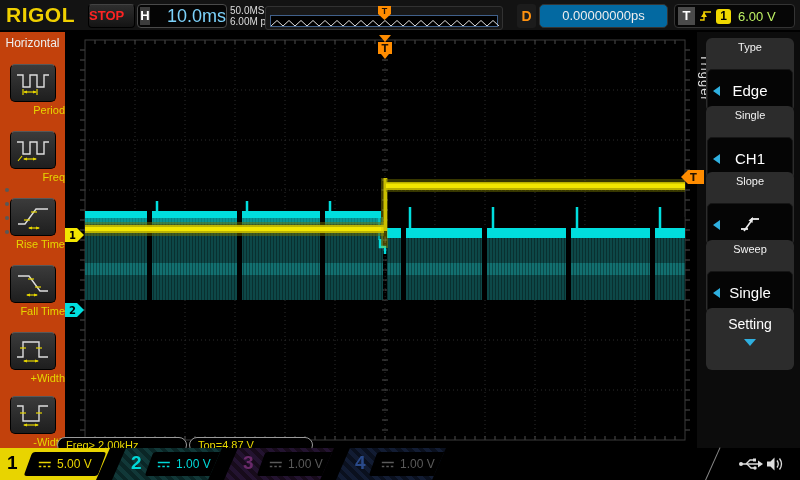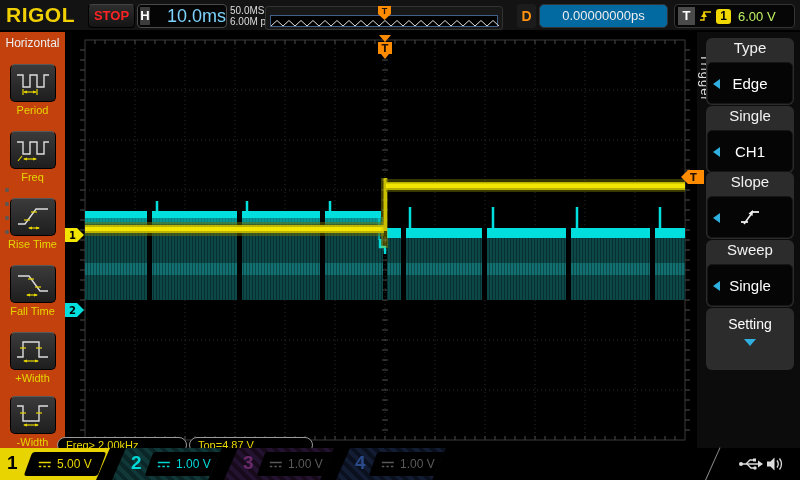--- a/index.html
+++ b/index.html
@@ -6,21 +6,21 @@
   html,body{background:#222}
   .screen{position:relative;width:800px;height:480px;background:#000;overflow:hidden;
           font-family:"Liberation Sans",sans-serif}
 
   
   .topbar{position:absolute;left:0;top:0;width:800px;height:32px;background:#131313;border-bottom:2px solid #000}
   .topbar>*{position:absolute}
   .logo{left:6px;top:3px;font-family:Liberation Sans, sans-serif;font-weight:bold;font-size:21px;color:#f0d000;letter-spacing:.5px}
   .stop-btn{left:88px;top:4px;width:47px;height:24px;background:linear-gradient(#2e2e2e,#141414);
             border:1px solid #000;border-top-color:#424242;border-radius:4px;color:#ff2323;
-            font-weight:bold;font-size:13px;text-align:center;line-height:22px}
+            font-weight:bold;font-size:13px;text-align:left;line-height:22px}
   .h-group{left:137px;top:4px;width:90px;height:24px;background:#050505;border:1px solid #4a4a4a;
            border-radius:4px;display:flex;align-items:center}
   .h-badge{margin-left:2px;background:#3c3c3c;color:#fff;font-weight:bold;font-size:13px;
            width:18px;height:18px;text-align:center;line-height:18px}
   .h-val{color:#7dd3fc;font-size:18px;margin-left:17px}
   .acq{left:230px;top:5px;color:#ddd;font-size:10px;line-height:11px;white-space:nowrap}
   .preview{left:265px;top:6px;width:238px;height:24px;background:#181818;border:1px solid #323232;border-radius:3px}
   .preview-inner{position:absolute;left:4px;right:4px;top:8px;bottom:2px;border:1px solid #40608a;background:#000}
   .pflag{position:absolute;left:112px;top:-1px;width:13px;height:14px;background:#ff8c00;
          clip-path:polygon(0 0,100% 0,100% 58%,50% 100%,0 58%);
@@ -33,40 +33,40 @@
            border-radius:4px;display:flex;align-items:center;gap:4px;padding:0 3px}
   .t-badge{background:#4a4a4a;color:#fff;font-weight:bold;font-size:13px;width:17px;height:18px;
            text-align:center;line-height:18px;flex:none}
   .t-src{background:#f0d800;color:#000;font-weight:bold;font-size:12px;width:15px;height:15px;
          border-radius:3px;text-align:center;line-height:15px;flex:none}
   .t-level{color:#bef264;font-size:13px;margin-left:3px}
 
   
   .leftmenu{position:absolute;left:0;top:32px;width:65px;height:472px;background:#c2410c;z-index:1}
   .lm-title{color:#eee;font-size:12px;text-align:center;margin-top:4px}
-  .lm-item{position:absolute;left:0;width:65px;text-align:center}
+  .lm-item{position:absolute;left:0;width:65px;text-align:right}
   .tile{width:46px;height:38px;margin:0 auto;background:linear-gradient(#3b3b3b,#1e1e1e);
         border:1px solid #000;border-top-color:#585858;border-radius:5px;
         display:flex;align-items:center;justify-content:center}
   .lm-label{color:#e6d600;font-size:11px;margin-top:2px;white-space:nowrap}
   .dot{position:absolute;left:5px;width:4px;height:4px;border-radius:50%;background:#585858}
 
   
   .scope{position:absolute;left:65px;top:32px;width:632px;height:416px;z-index:2}
   .scope svg{overflow:visible}
   .meas{position:absolute;height:16px;border:1px solid #9a9a9a;border-radius:8px;background:#000;
         color:#e8d800;font-size:11px;line-height:14px;padding:0 8px;z-index:10;white-space:nowrap}
   .meas1{left:-8px;top:405px;width:130px}
   .meas2{left:124px;top:405px;width:124px}
 
   
   .rightmenu{position:absolute;right:0;top:32px;width:103px;height:416px;background:#0c0c0c;z-index:1}
   .rm-title{position:absolute;left:1px;top:22px;writing-mode:vertical-rl;color:#ddd;font-size:13px;letter-spacing:1px}
   .rm-group{position:absolute;left:9px;width:88px;background:#2c2c2c;border-radius:6px;padding:1px}
-  .rm-label{color:#f2f2f2;font-size:15px;text-align:center;height:23px;line-height:17px}
+  .rm-label{color:#f2f2f2;font-size:11px;text-align:center;height:30px;line-height:17px}
   .rm-value{position:relative;height:42px;background:#050505;border:1px solid #161616;border-radius:5px;
             color:#fff;font-size:15px;display:flex;align-items:center;justify-content:center}
   .tri-left{position:absolute;left:5px;top:16px;width:0;height:0;border-top:5px solid transparent;
             border-bottom:5px solid transparent;border-right:7px solid #2fb0e0}
   .rm-setting{position:absolute;left:9px;width:88px;height:62px;background:#2c2c2c;border-radius:6px;
               color:#fff;font-size:14px;text-align:center;padding-top:8px}
   .tri-down{margin:7px auto 0;width:0;height:0;border-left:6px solid transparent;
             border-right:6px solid transparent;border-top:7px solid #2fb0e0}
 
   

